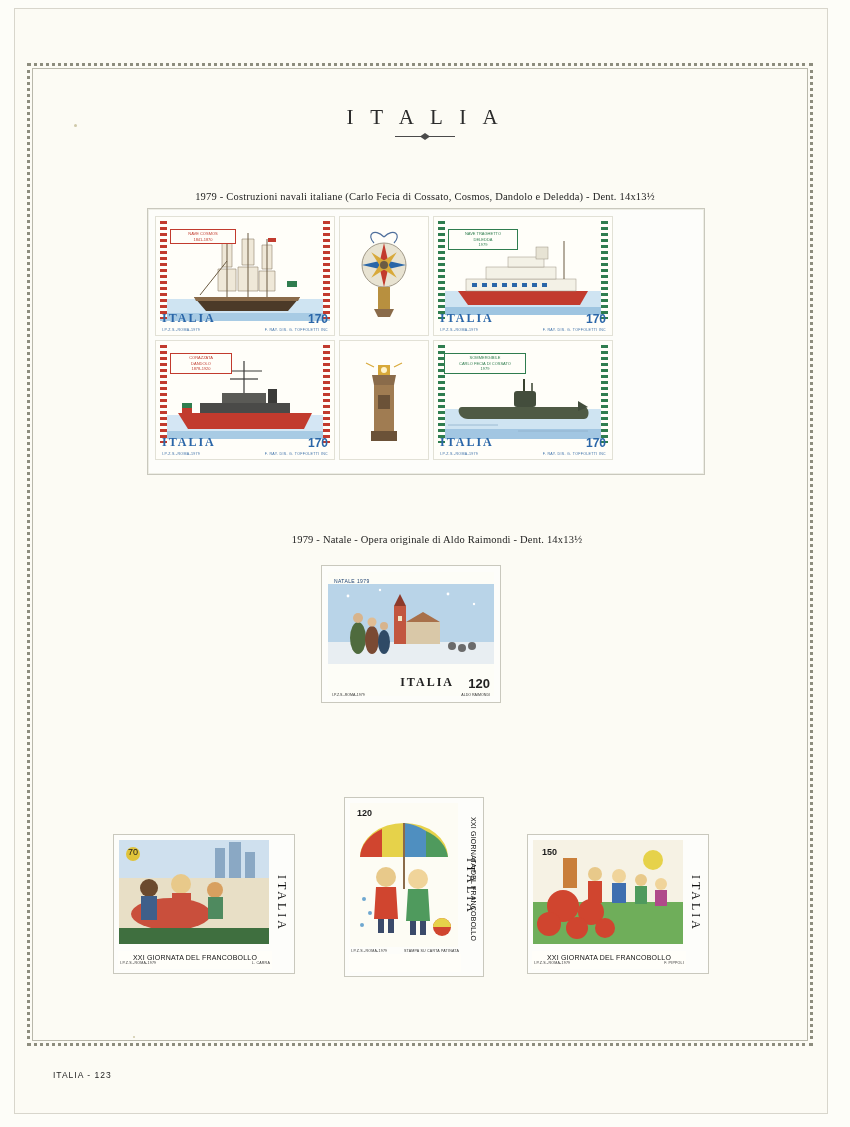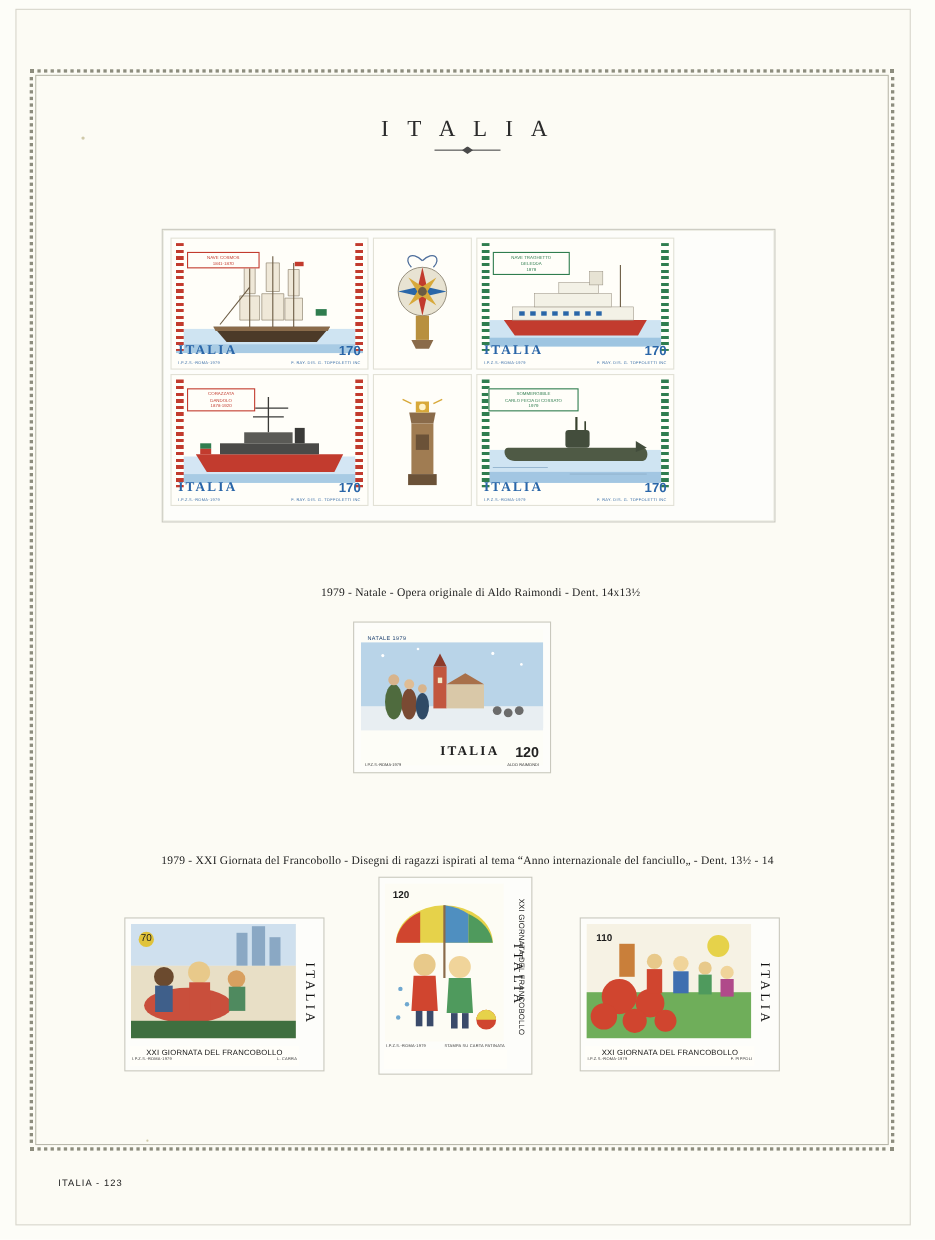--- a/index.html
+++ b/index.html
@@ -294,20 +294,21 @@
   <div class="frame"></div>
   <div class="frame-inner"></div>
 
   <div class="spot" style="left:74px; top:124px;"></div>
   <div class="spot" style="left:235px; top:228px; width:2px; height:2px;"></div>
   <div class="spot" style="left:133px; top:1036px; width:2px; height:2px;"></div>
 
   <div class="page-title">I T A L I A</div>
   <div class="title-rule"></div>
 
+  <div class="caption" style="top:191px;">1979 - Costruzioni navali italiane (Carlo Fecia di Cossato, Cosmos, Dandolo e Deledda) - Dent. 14x13½</div>
 
   <div class="sheet">
     <div class="sheet-grid">
 
       <div class="stamp perf">
         <div class="stamp-inner">
           <svg width="170" height="110" viewBox="0 0 170 110">
             <rect x="0" y="0" width="170" height="110" fill="#fffef9"></rect>
             <rect x="0" y="78" width="170" height="20" fill="#cfe4f2"></rect>
             <rect x="0" y="92" width="170" height="8" fill="#a8cbe4"></rect>
@@ -529,21 +530,20 @@
         </g>
       </svg>
     </div>
     <div style="position:absolute; left:12px; top:12px; font-family:'Liberation Sans',sans-serif; font-size:5px; color:#1b3f6e; letter-spacing:.4px;">NATALE 1979</div>
     <div style="position:absolute; right:46px; bottom:12px; font-family:'Liberation Serif',serif; font-size:12px; letter-spacing:2px; color:#222; font-weight:bold;">ITALIA</div>
     <div style="position:absolute; right:10px; bottom:11px; font-family:'Liberation Sans',sans-serif; font-size:13px; color:#222; font-weight:bold;">120</div>
     <div style="position:absolute; left:10px; bottom:5px; font-family:'Liberation Sans',sans-serif; font-size:3.6px; color:#333;">I.P.Z.S.-ROMA-1979</div>
     <div style="position:absolute; right:10px; bottom:5px; font-family:'Liberation Sans',sans-serif; font-size:3.6px; color:#333;">ALDO RAIMONDI</div>
   </div>
 
-  <div class="caption" style="top:777px;">1979 - XXI Giornata del Francobollo - Disegni di ragazzi ispirati al tema “Anno internazionale del fanciullo„ - Dent. 13½ - 14</div>
 
   <div class="gf1">
     <div class="stamp-inner" style="inset:5px; right:24px; bottom:24px;">
       <svg width="150" height="104" viewBox="0 0 150 104">
         <rect width="150" height="104" fill="#f4efe2"></rect>
         <rect x="0" y="0" width="150" height="38" fill="#cfe0ee"></rect>
         <g fill="#8aa8c4">
           <rect x="96" y="8" width="10" height="30"></rect>
             <rect x="110" y="2" width="12" height="36"></rect>
           <rect x="126" y="12" width="10" height="26"></rect>
@@ -642,21 +642,21 @@
           <rect x="79" y="43" width="14" height="20" fill="#3f6fb0"></rect>
           <circle cx="108" cy="40" r="6" fill="#e8c98a"></circle>
           <rect x="102" y="46" width="12" height="18" fill="#4f9a5d"></rect>
           <circle cx="128" cy="44" r="6" fill="#f0d49a"></circle>
           <rect x="122" y="50" width="12" height="16" fill="#b04a8a"></rect>
         </g>
         <rect x="30" y="18" width="14" height="30" fill="#c97f3a"></rect>
       </svg>
     </div>
     <div class="vert-italia">ITALIA</div>
-    <div style="position:absolute; left:14px; top:12px; font-family:'Liberation Sans',sans-serif; font-size:9px; font-weight:bold; color:#1b1b1b;">110</div>
+    <div style="position:absolute; left:14px; top:12px; font-family:'Liberation Sans',sans-serif; font-size:9px; font-weight:bold; color:#1b1b1b;">150</div>
     <div class="bottom-band">
       <div class="band-title">XXI GIORNATA DEL FRANCOBOLLO</div>
       <div style="display:flex; justify-content:space-between; padding:0 2px;">
         <span class="band-sub">I.P.Z.S.-ROMA-1979</span>
         <span class="band-sub">F. PIPPOLI</span>
       </div>
     </div>
   </div>
 
   <div class="footer">ITALIA - 123</div>

